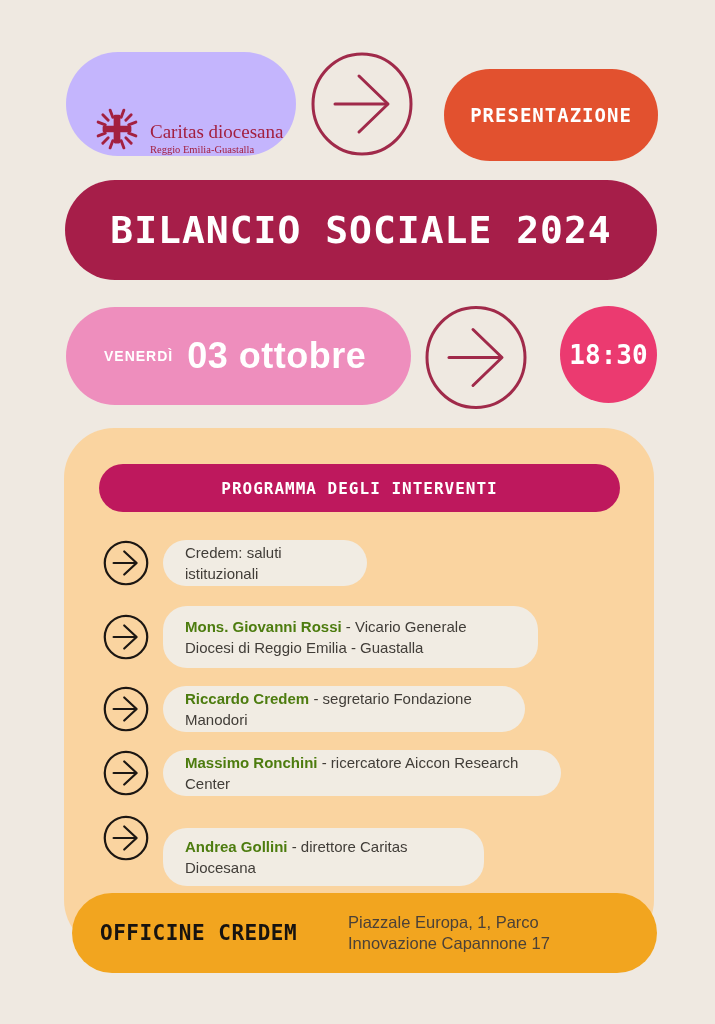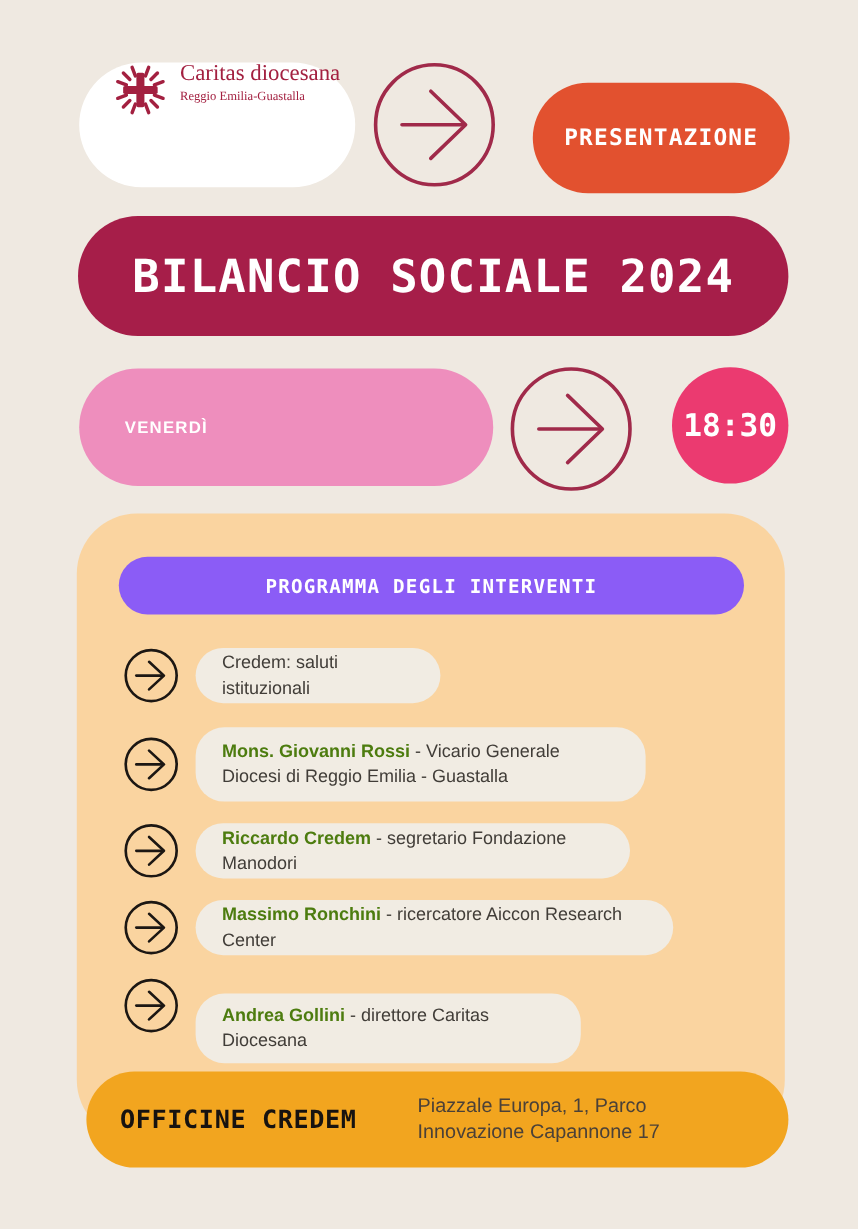--- a/index.html
+++ b/index.html
@@ -5,21 +5,21 @@
   html,body{margin:0;padding:0;background:#EFE9E1;}
   .poster{
     position:relative;width:715px;height:1024px;background:#EFE9E1;
     font-family:"Liberation Sans", sans-serif;overflow:hidden;
   }
   .mono{font-family:"DejaVu Sans Mono", monospace;}
 
   
   .logo-pill{
     position:absolute;left:66px;top:52px;width:230px;height:104px;
-    background:#ffffff;border-radius:52px;display:flex;align-items:flex-start;
+    background:#c4b5fd;border-radius:52px;display:flex;align-items:flex-end;
     padding-left:28px;box-sizing:border-box;gap:10px;
   }
   .logo-text{color:#A32040;font-family:"Liberation Serif", serif;line-height:1.1;}
   .logo-title{font-size:19px;}
   .logo-sub{font-size:10.5px;margin-top:2px;}
 
   .arrow-circle{position:absolute;color:#A02A4A;}
   .arrow-circle svg{display:block;width:100%;height:100%;}
   .arrow-1{left:310px;top:50px;width:104px;height:108px;}
   .arrow-2{left:424px;top:305px;width:104px;height:105px;}
@@ -51,21 +51,21 @@
     color:#FFFFFF;font-size:26px;font-weight:bold;
   }
 
   
   .program-panel{
     position:absolute;left:64px;top:428px;width:590px;height:522px;
     background:#FAD4A0;border-radius:50px;
   }
   .program-header{
     position:absolute;left:35px;top:36px;width:521px;height:48px;
-    background:#8b5cf6;border-radius:24px;display:flex;align-items:center;justify-content:center;
+    background:#be185d;border-radius:24px;display:flex;align-items:center;justify-content:center;
     color:#FFFFFF;font-size:16px;font-weight:bold;letter-spacing:1px;white-space:nowrap;
   }
   .item-icon{position:absolute;left:39px;width:46px;height:46px;color:#1C1713;}
   .item-icon svg{display:block;width:100%;height:100%;}
   .item-bubble{
     position:absolute;left:99px;background:#F1ECE3;border-radius:24px;
     display:flex;align-items:center;padding:0 22px;box-sizing:border-box;
     color:#413D38;font-size:15px;line-height:1.4;
   }
   .item-bubble b{color:#4d7c0f;font-weight:bold;}
@@ -129,20 +129,21 @@
       <polyline points="49,24 78,52 49,80" stroke="currentColor" stroke-width="3" stroke-linecap="round" stroke-linejoin="round"></polyline>
     </svg>
   </div>
 
   <div class="badge-pill mono">PRESENTAZIONE</div>
 
   <div class="title-pill mono">BILANCIO SOCIALE 2024</div>
 
   <div class="date-pill">
     <span class="day-label">VENERDÌ</span>
+    <span class="date-label">03 ottobre</span>
   </div>
 
   <div class="arrow-circle arrow-2">
     <svg viewBox="0 0 104 104" fill="none">
       <ellipse cx="52" cy="52" rx="49" ry="50" stroke="currentColor" stroke-width="3"></ellipse>
       <line x1="25" y1="52" x2="76" y2="52" stroke="currentColor" stroke-width="3" stroke-linecap="round"></line>
       <polyline points="49,24 78,52 49,80" stroke="currentColor" stroke-width="3" stroke-linecap="round" stroke-linejoin="round"></polyline>
     </svg>
   </div>
 

